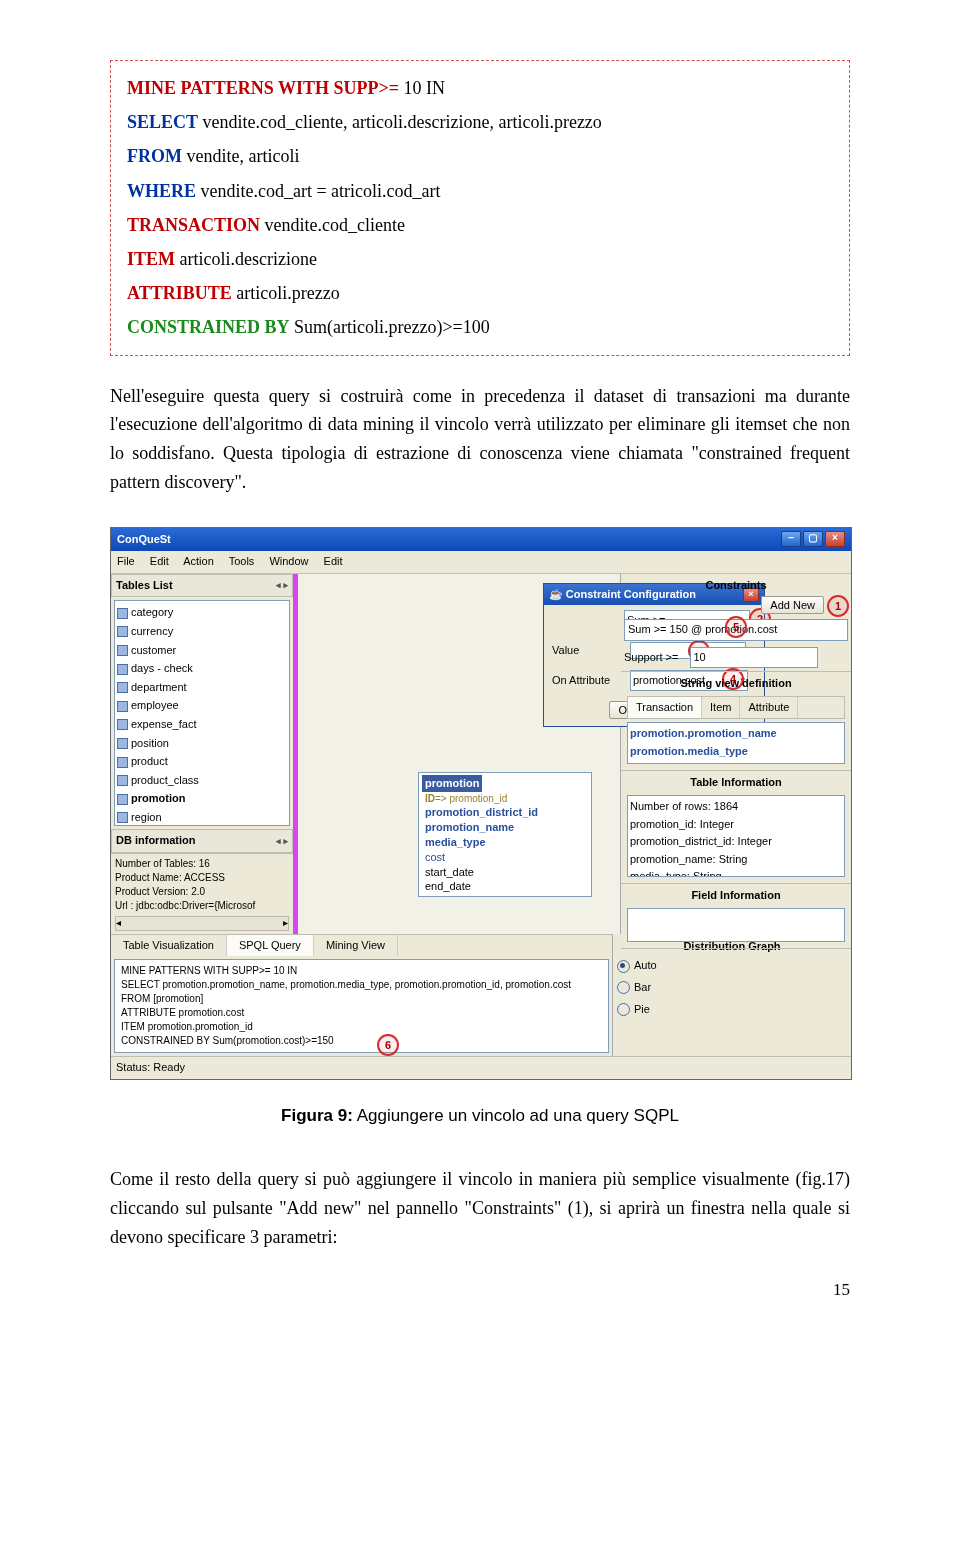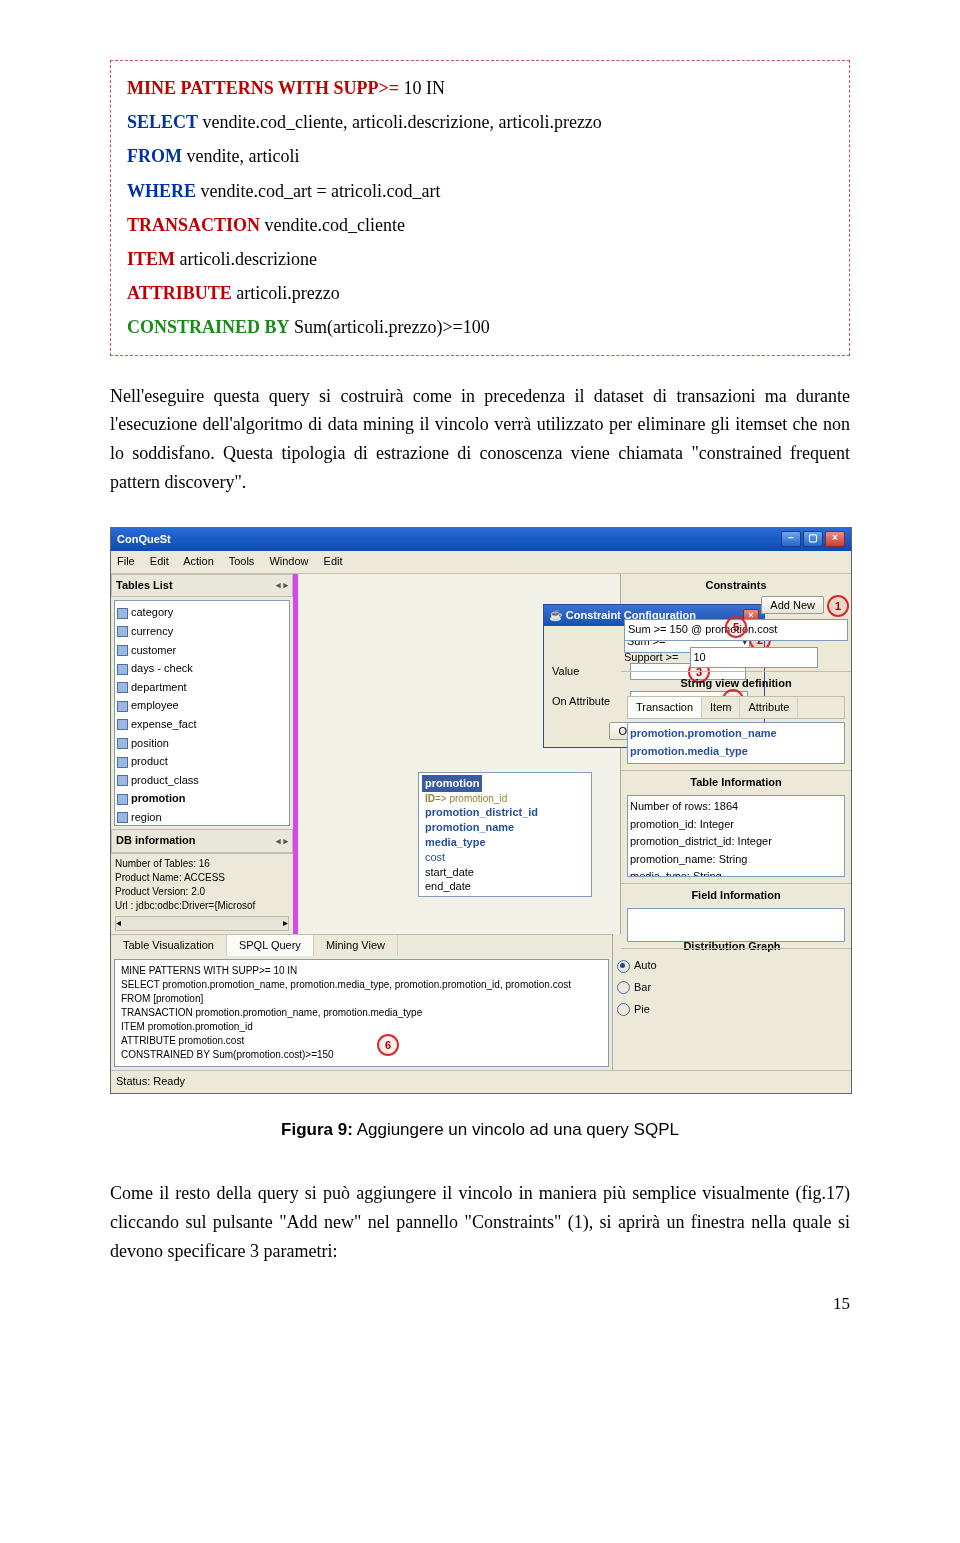--- a/index.html
+++ b/index.html
@@ -139,21 +139,21 @@
     padding: 2px 8px; border-right:1px solid #ccc; font-size:11px;
   }
   .tabs-bar .tab.active { background:#fbfbf7; }
   .center-box {
     position:absolute; background:#fff; border:1px solid #7f9db9;
     left: 120px; top: 198px; width:160px; padding:2px 6px; line-height:1.35;
   }
   .center-box .title{ background:#3b5ba0; color:#fff; font-weight:bold; padding:1px 3px; display:inline-block; margin-left:-3px;}
   .center-box .key{ color:#97822b; font-size:10px;}
   .dialog {
-    position:absolute; left:245px; top:30px; width:220px;
+    position:absolute; left:245px; top:9px; width:220px;
     background:#ece9d8; border:1px solid #274f9a;
   }
   .dialog .dtitle {
     background: linear-gradient(to bottom, #3a73d0, #174fb2);
     color:#fff; font-weight:bold; padding:2px 5px; display:flex; justify-content:space-between; align-items:center;
   }
   .dialog .row { display:flex; align-items:center; padding:5px 8px; gap:6px; position:relative;}
   .dialog .row label{ width:72px; font-size:11px;}
   .dialog .btnrow { text-align:center; padding:6px;}
   .bottom-tabs { display:flex; background:#ece9d8; border-top:1px solid #bfbdaf; }
@@ -386,23 +386,22 @@
       <div class="qcol">
         <div class="bottom-tabs">
           <div class="tab">Table Visualization</div>
           <div class="tab active">SPQL Query</div>
           <div class="tab">Mining View</div>
         </div>
         <div class="querybox">
           <div>MINE PATTERNS WITH SUPP&gt;= 10 IN</div>
           <div>SELECT promotion.promotion_name, promotion.media_type, promotion.promotion_id, promotion.cost</div>
           <div>FROM [promotion]</div>
-          <div>TRANSACTION promotion.promotion_name, promotion.media_type</div>
+          <div>ATTRIBUTE promotion.cost</div>
           <div>ITEM promotion.promotion_id</div>
-          <div>ATTRIBUTE promotion.cost</div>
           <div>CONSTRAINED BY Sum(promotion.cost)&gt;=150</div>
           <div class="circle" style="left:262px; top:74px">6</div>
         </div>
       </div>
       <div class="dcol">
         <div class="head" style="text-align:center;font-weight:bold">Distribution Graph</div>
         <div class="radio-row">
             <span class="r on"></span>
             <span>Auto</span>
           </div>

